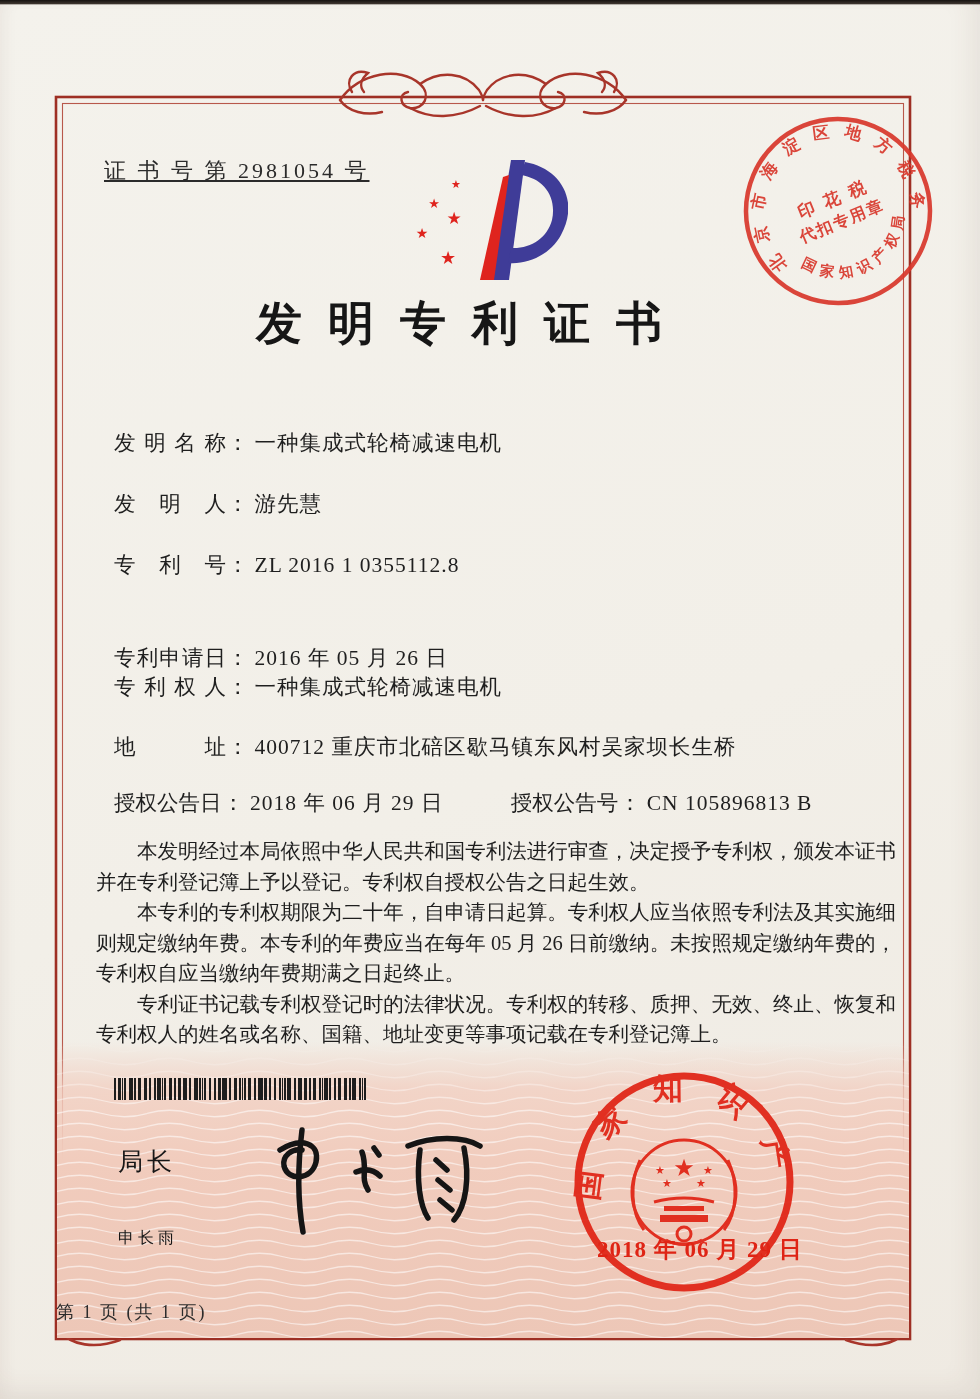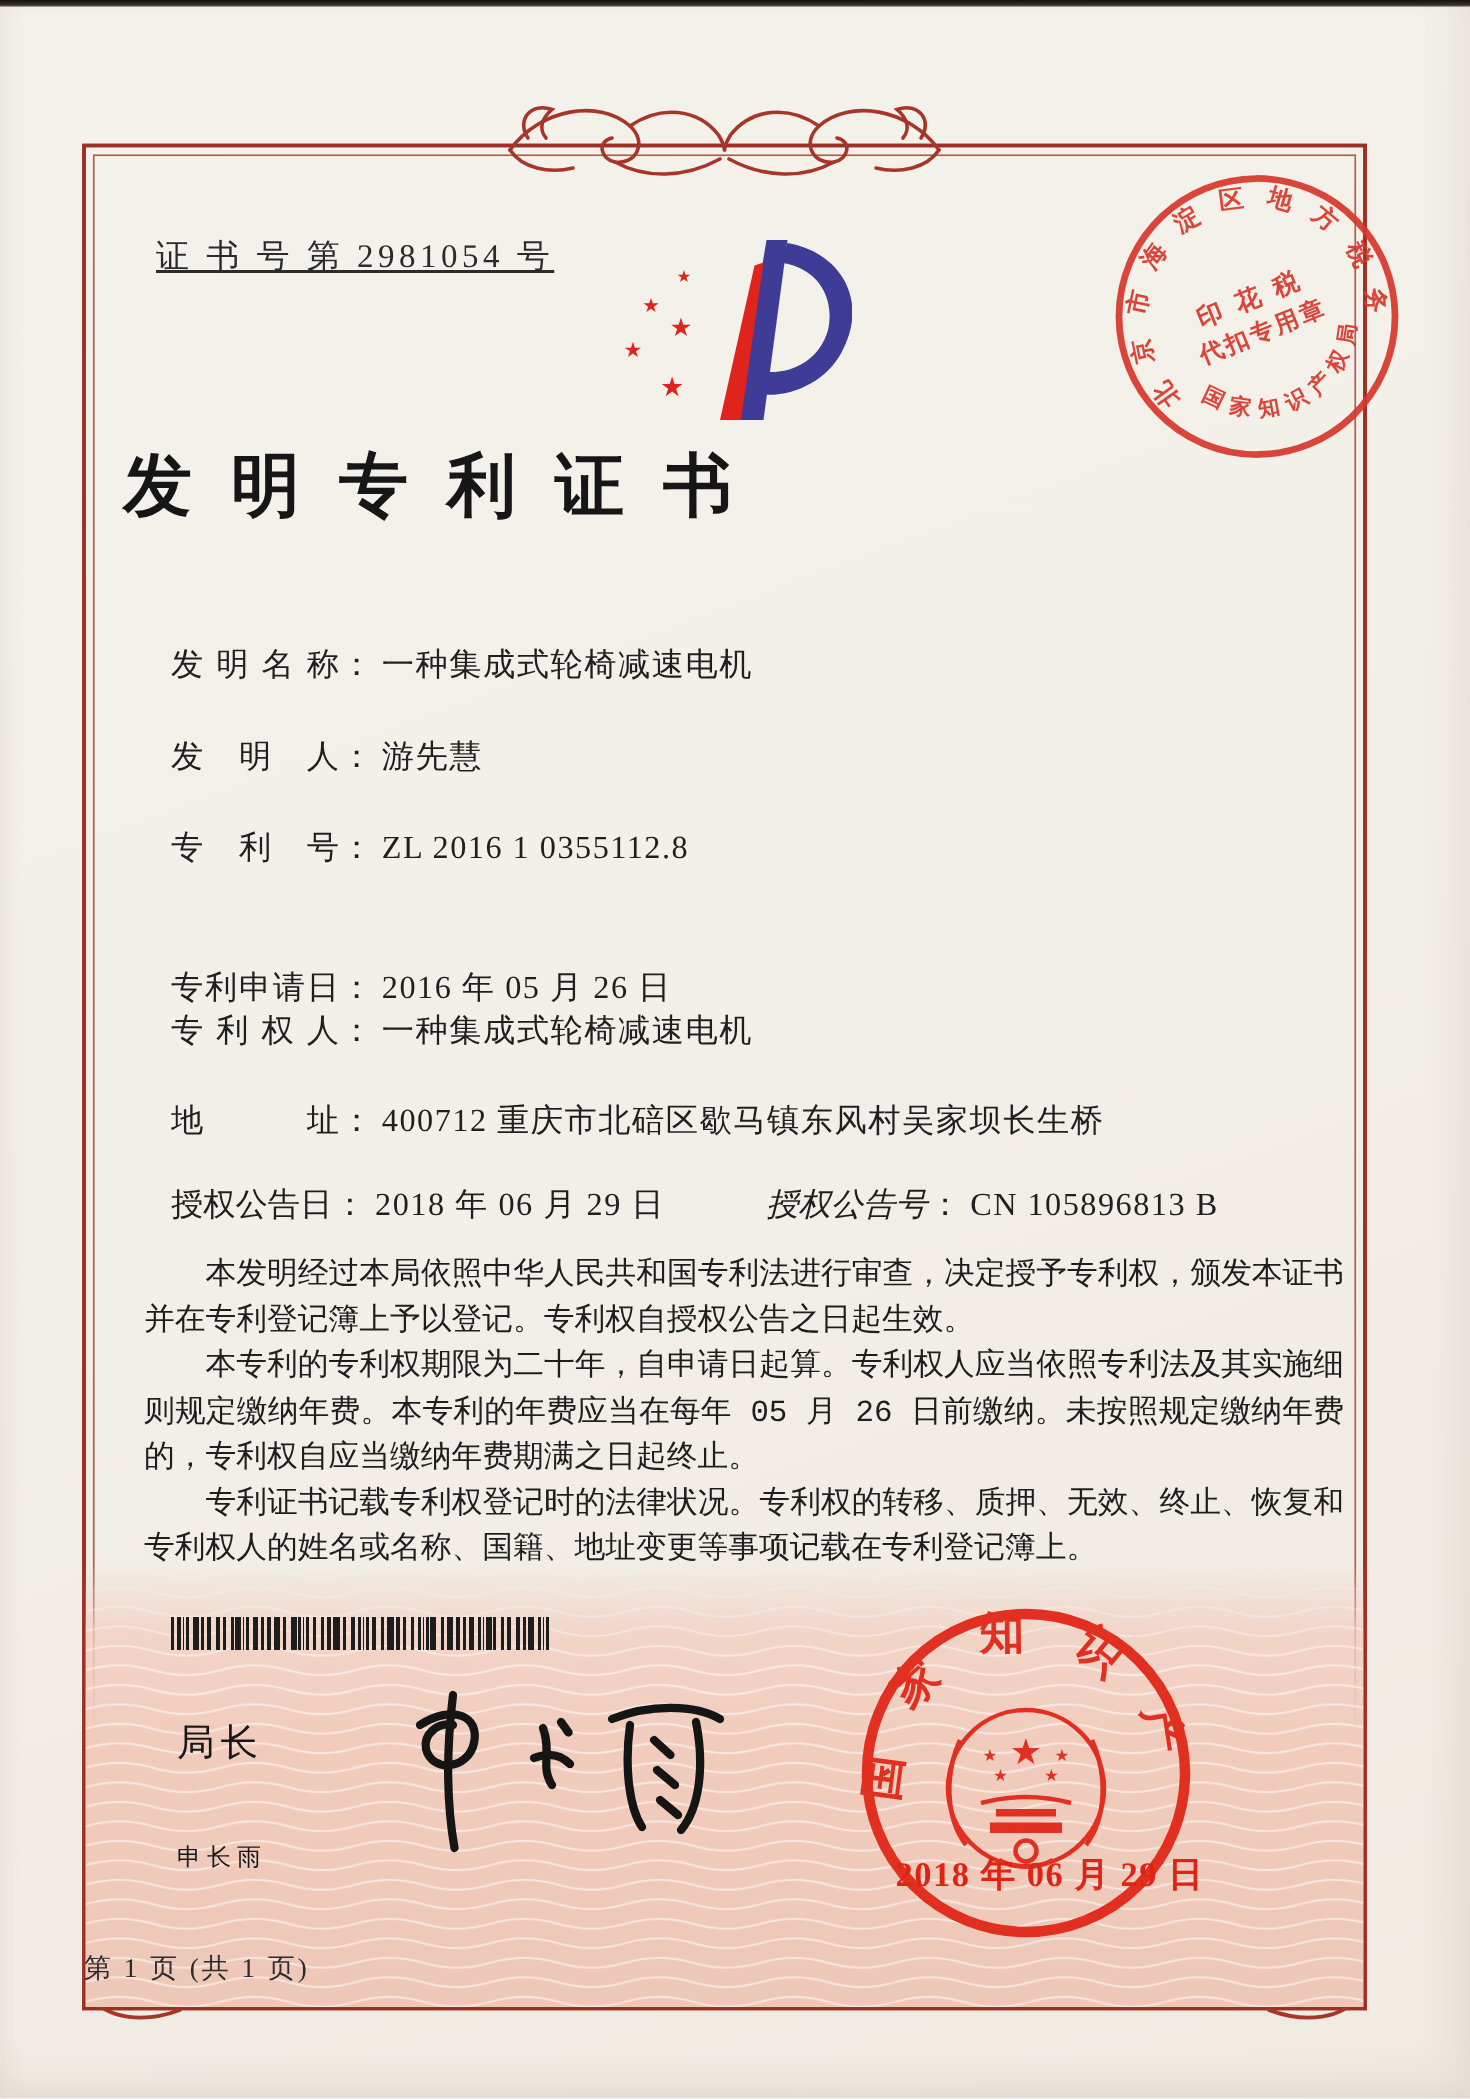--- a/index.html
+++ b/index.html
@@ -4,31 +4,31 @@
 <style>
   html,body{margin:0;padding:0;}
   body{font-family:"Liberation Serif","DejaVu Serif",serif;}
   #page{position:relative;width:980px;height:1399px;overflow:hidden;
         background:linear-gradient(160deg,#f4f2ec 0%,#f2efe8 55%,#efeae2 100%);
         box-shadow:inset -10px -10px 24px rgba(90,60,40,.07), inset 6px 0 14px rgba(90,60,40,.04);}
   .scan-edge{position:absolute;left:0;top:0;width:100%;height:5px;
         background:linear-gradient(180deg,#151210 0%,#3a322c 70%,rgba(58,50,44,0) 100%);}
   .abs{position:absolute;}
   .cert-number{left:104px;top:156px;font-size:22px;color:#2b2b2b;letter-spacing:3px;text-decoration:underline;}
-  .title{left:56px;top:293px;width:806px;font-size:46px;color:#161616;
+  .title{left:56px;top:293px;width:806px;text-align:center;font-size:46px;color:#161616;
          letter-spacing:26px;text-indent:26px;font-weight:bold;}
   
   .frow{left:114px;font-size:21.5px;color:#1f1f1f;white-space:nowrap;}
   .flabel{display:inline-block;width:112px;text-align:justify;text-align-last:justify;vertical-align:top;}
   .fcolon{display:inline-block;margin:0 6px 0 1px;}
   .fvalue{letter-spacing:1px;}
-  .grant2{margin-left:62px;font-style:italic;}
+  .grant2{margin-left:62px;}
   
   .paras{left:96px;top:836px;width:800px;font-size:20.5px;line-height:30.5px;color:#1e1e1e;
-         text-align:justify;font-family:Liberation Mono, monospace;}
+         text-align:justify;}
   .paras p{margin:0;text-indent:2em;}
   
   .band{left:57px;top:1042px;width:852px;height:296px;
         background:linear-gradient(180deg,rgba(242,206,192,0) 0%,rgba(242,206,192,.8) 16%,#f1ccbd 40%,#edc7b7 100%);}
   .band svg{position:absolute;left:0;top:0;
         -webkit-mask-image:linear-gradient(180deg,transparent 0,black 70px);
         mask-image:linear-gradient(180deg,transparent 0,black 70px);opacity:.85;}
   .barcode{left:114px;top:1078px;width:252px;height:22px;
         background:
           repeating-linear-gradient(90deg,#1d1d1d 0 2px,transparent 2px 5px),

